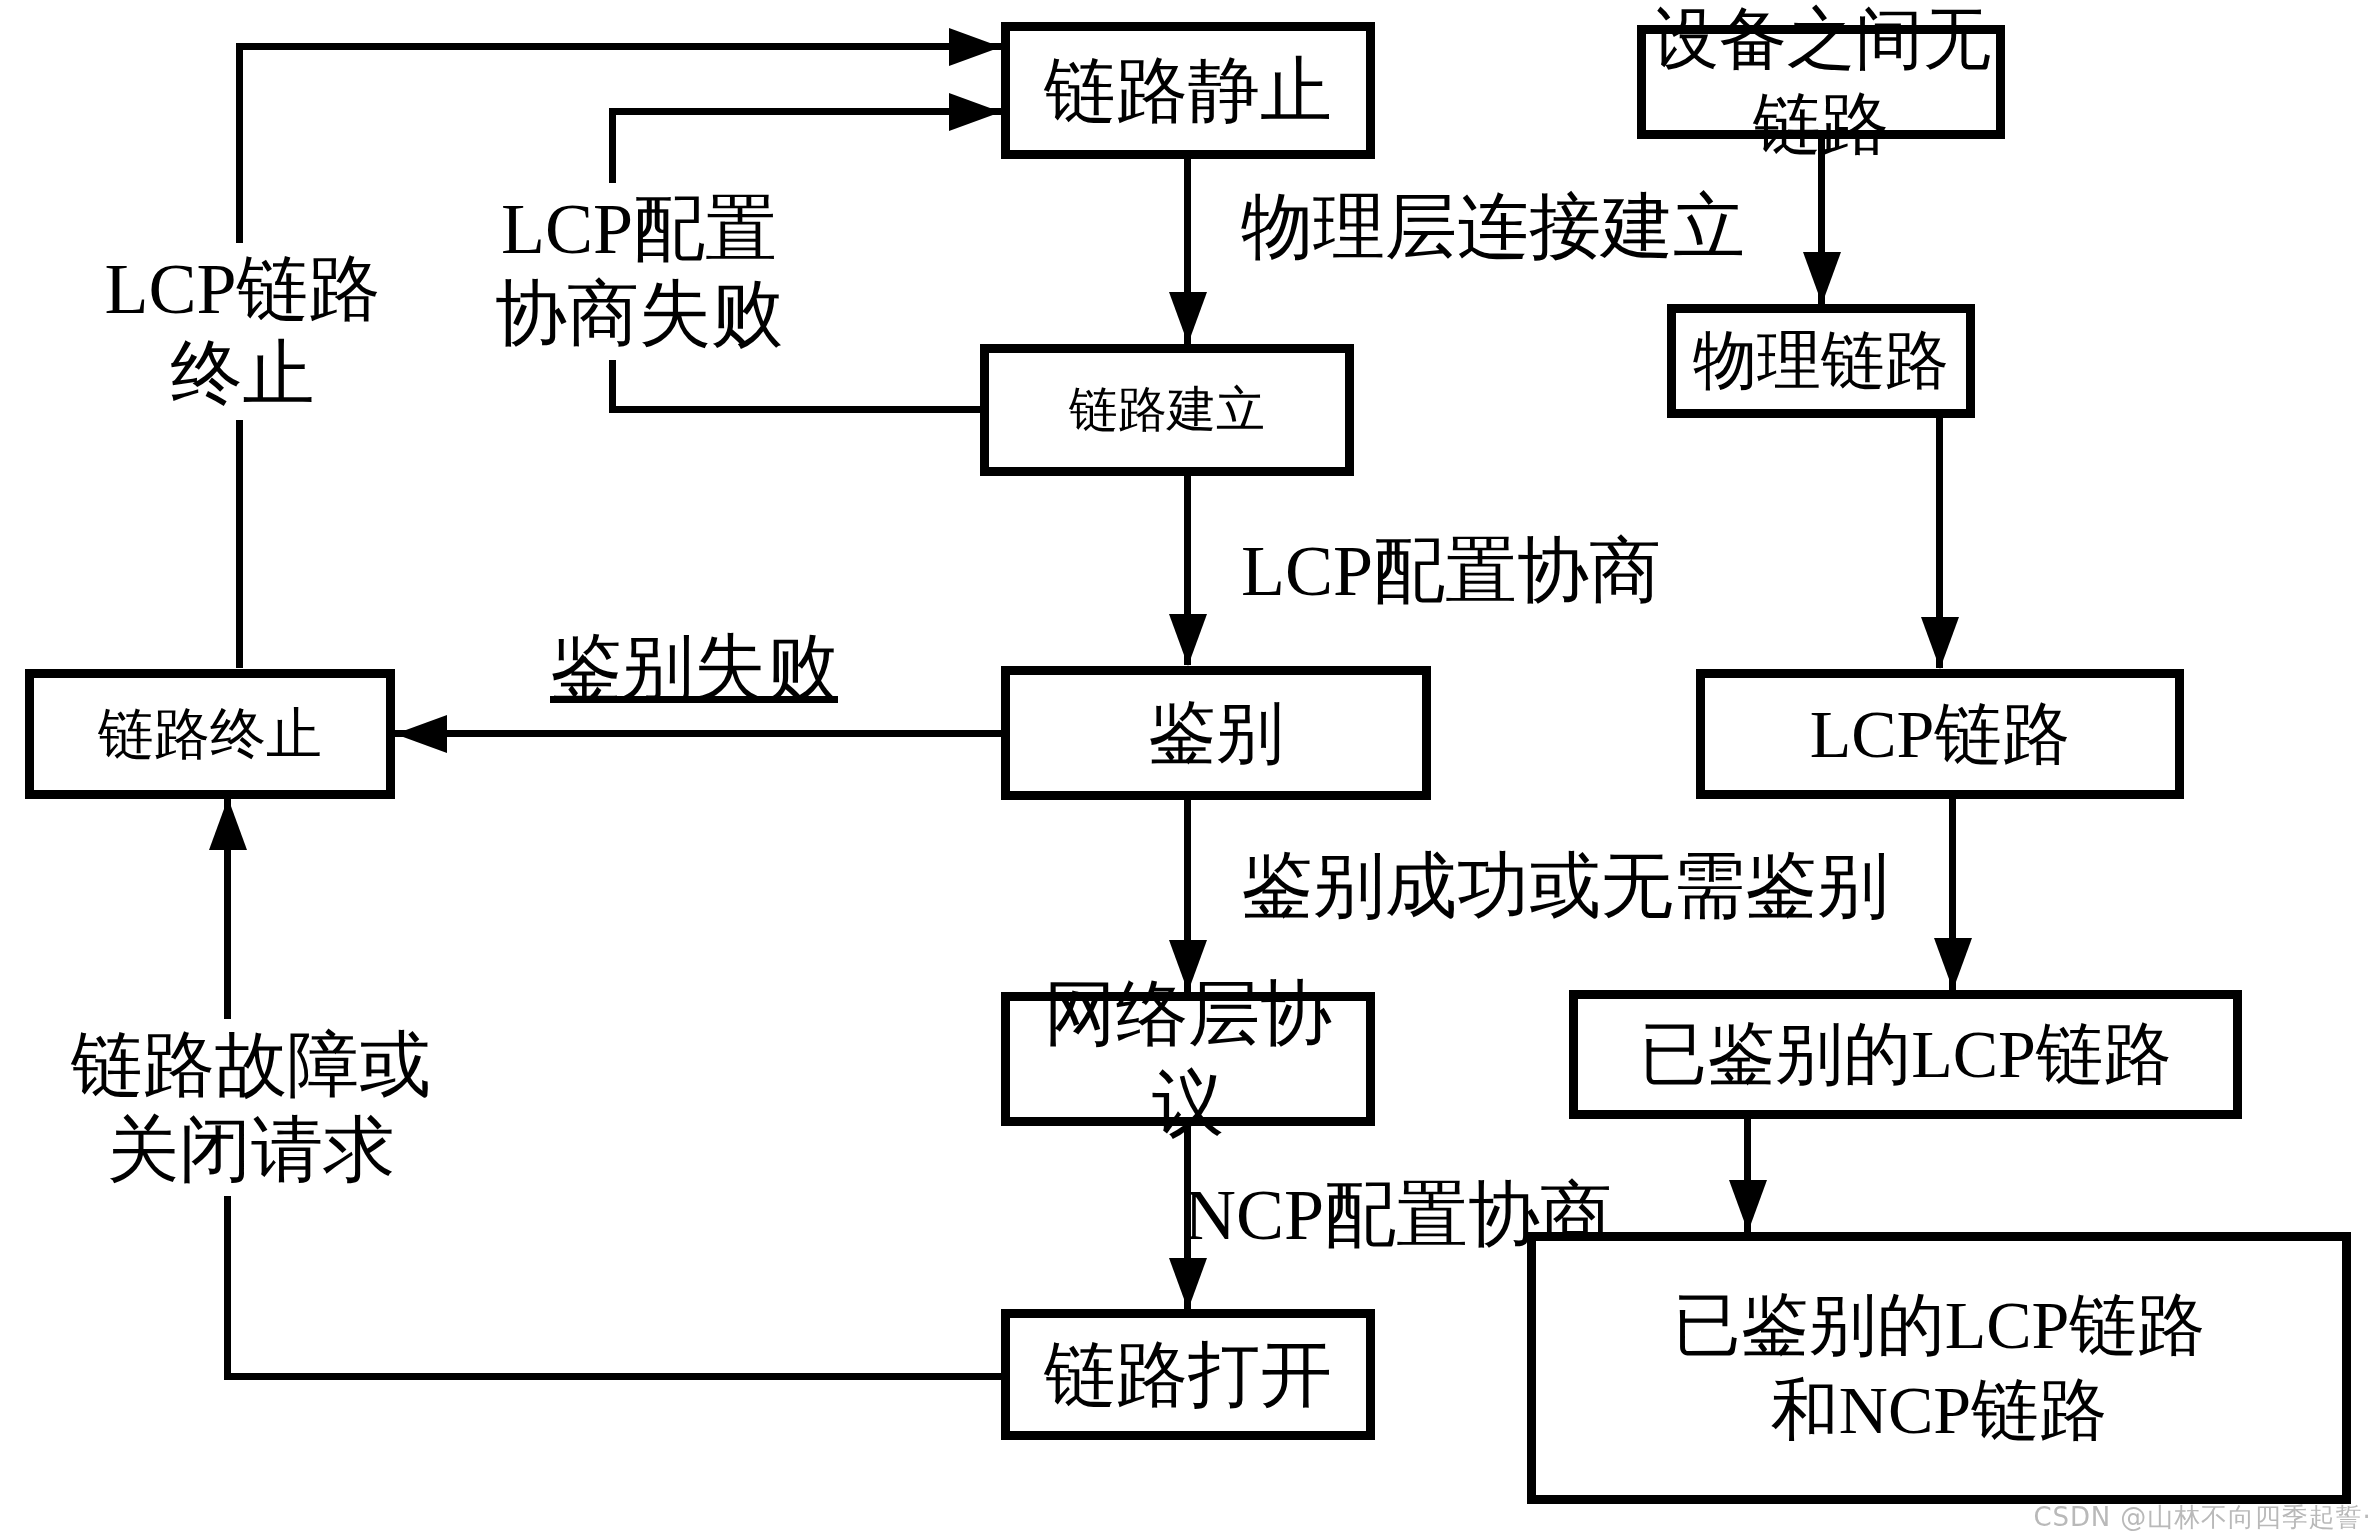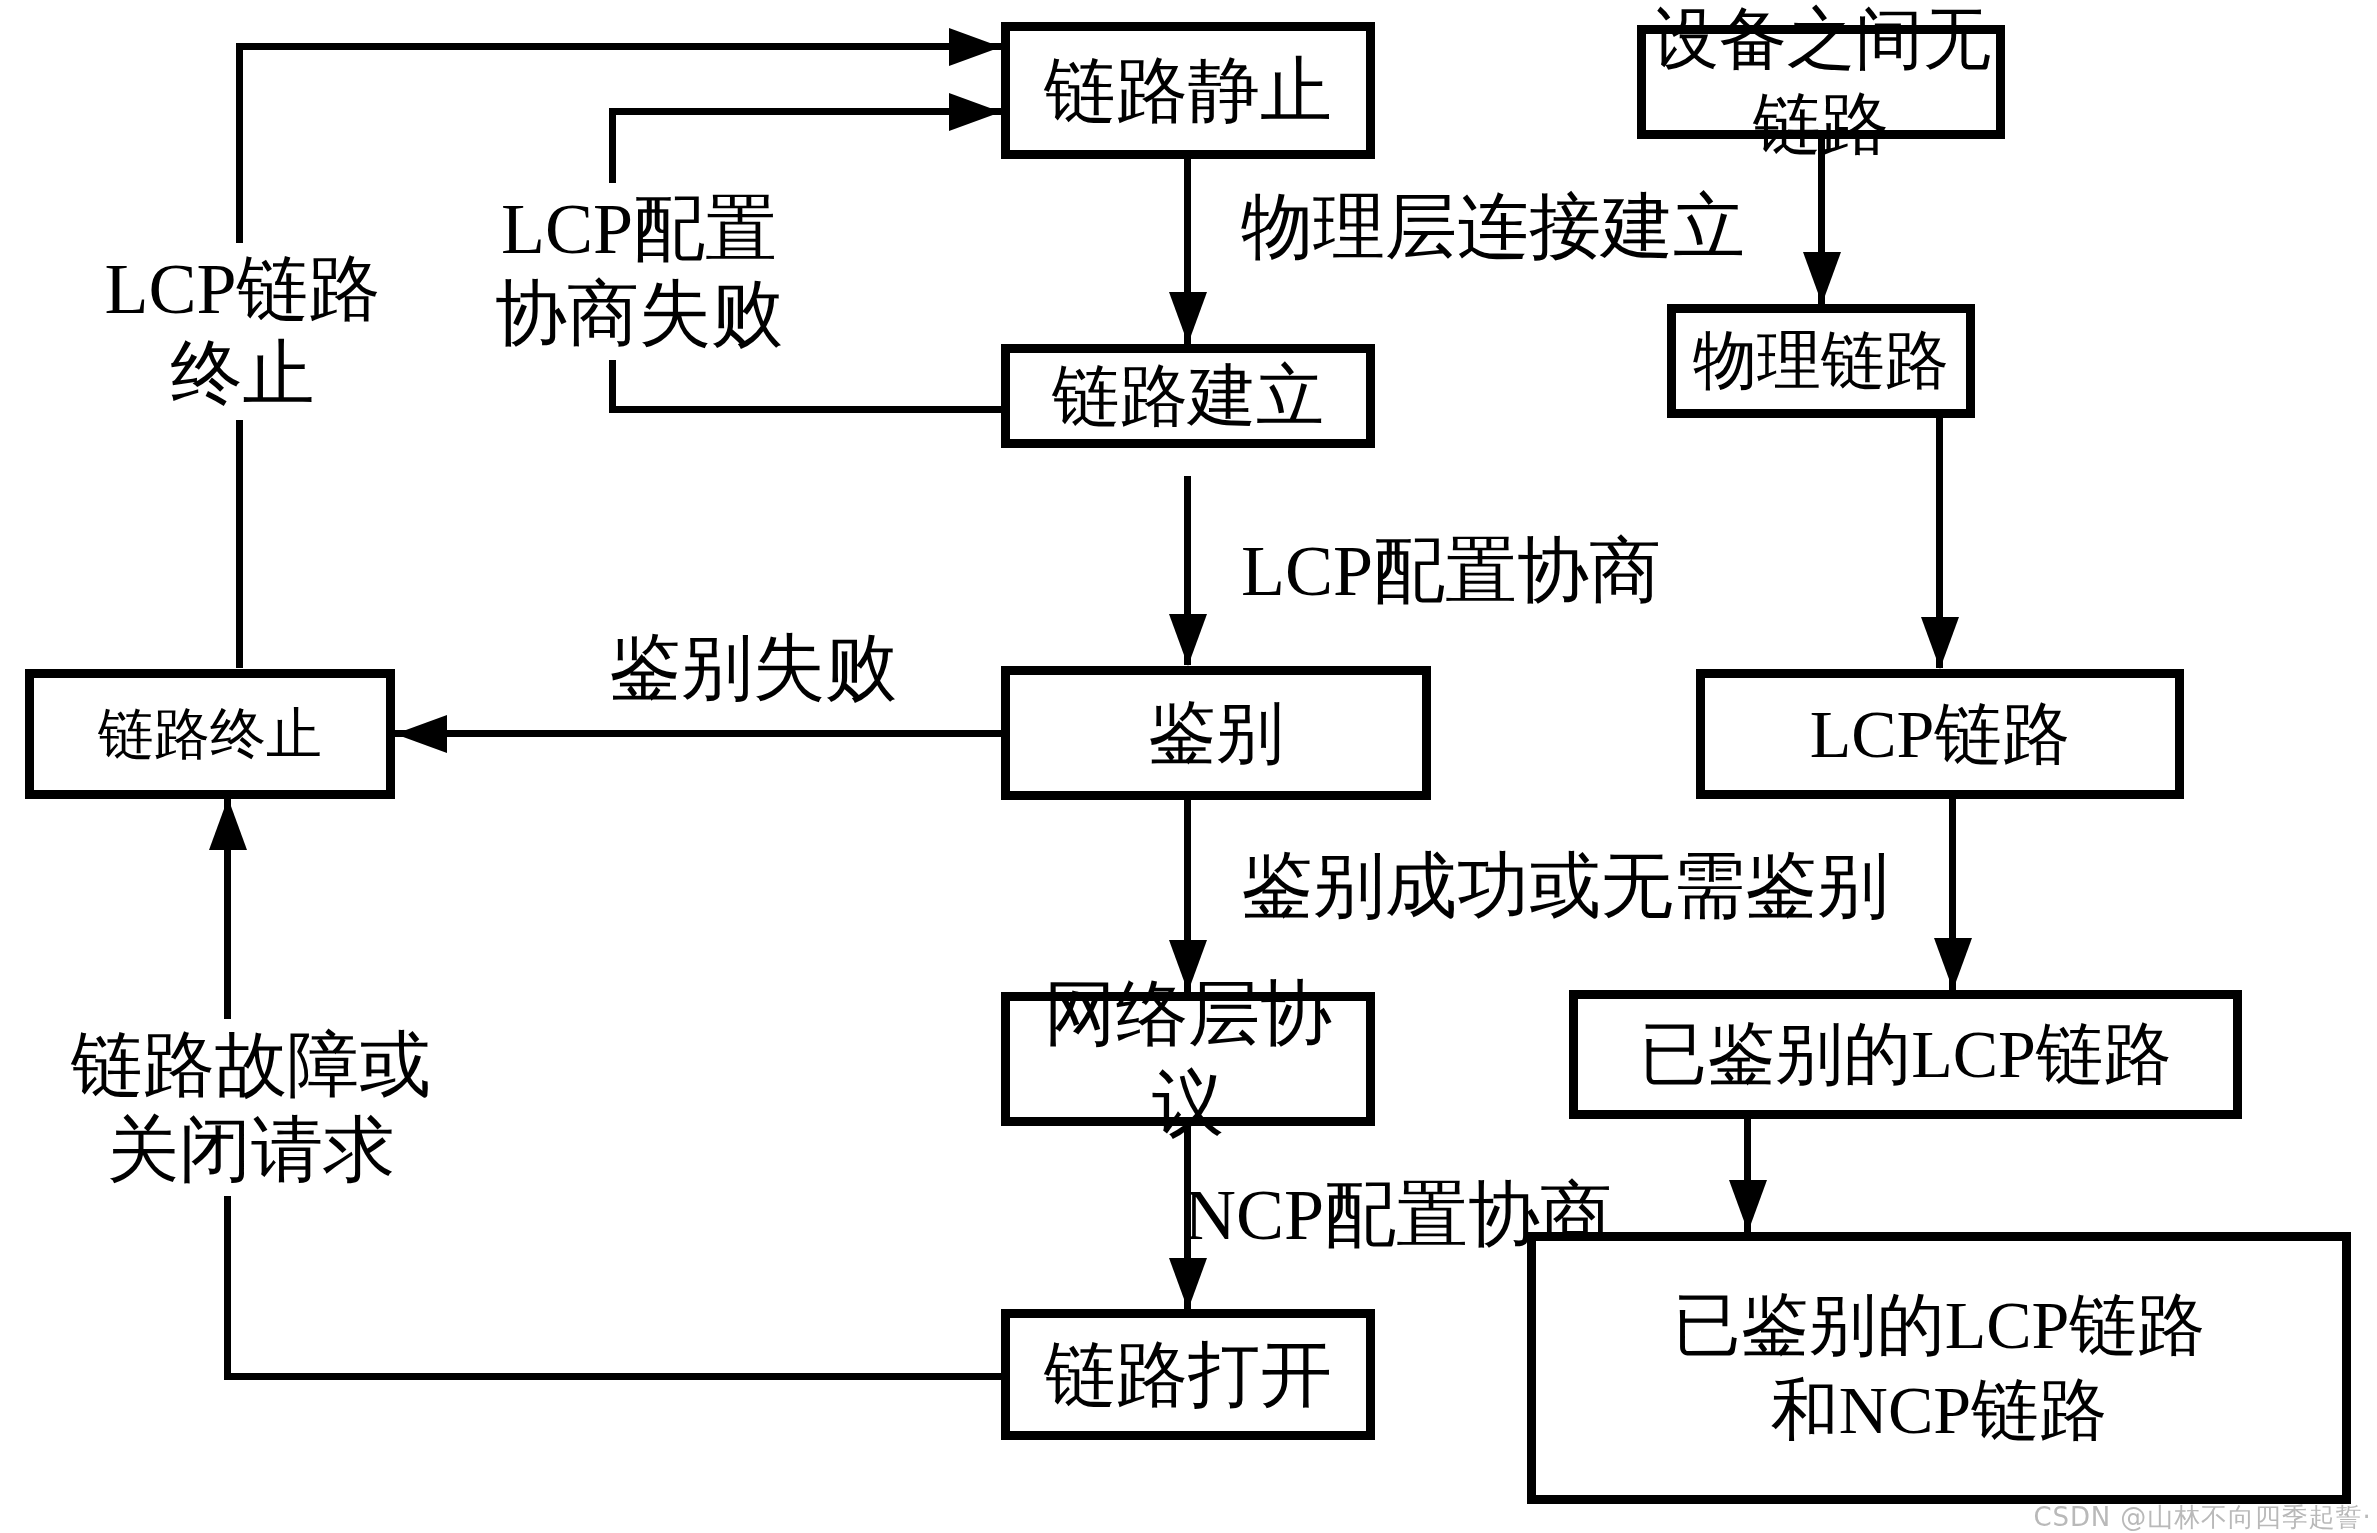--- a/index.html
+++ b/index.html
@@ -61,30 +61,30 @@
   <div class="arrow leftward" style="left:395px;top:715px;"></div>
 
   <div class="line" style="left:224px;top:1373px;width:777px;height:7.2px;"></div>
   <div class="line" style="left:224px;top:798px;width:7.2px;height:582px;"></div>
   <div class="arrow up" style="left:209px;top:798px;"></div>
 
   <div class="elabel" style="left:1241px;top:185px;">物理层连接建立</div>
   <div class="elabel" style="left:1241px;top:529px;">LCP配置协商</div>
   <div class="elabel" style="left:1241px;top:844px;">鉴别成功或无需鉴别</div>
   <div class="elabel" style="left:1184px;top:1173px;">NCP配置协商</div>
-  <div class="elabel" style="left:609px;top:626px;">鉴别失败</div>
+  <div class="elabel" style="left:550px;top:626px;text-decoration:underline;">鉴别失败</div>
   <div class="elabel boxed" style="left:460px;top:183px;width:358px;">LCP配置
 协商失败</div>
   <div class="elabel boxed" style="left:55px;top:243px;width:375px;">LCP链路
 终止</div>
   <div class="elabel boxed" style="left:52px;top:1019px;width:398px;">链路故障或
 关闭请求</div>
 
   <div class="box" style="left:1001px;top:22.3px;width:374px;height:137px;font-size:72px;">链路静止</div>
-  <div class="box" style="left:1001px;top:344px;width:374px;height:104px;font-size:68px;">链路建立</div>
+  <div class="box" style="left:980px;top:344px;width:374px;height:132px;font-size:49px;">链路建立</div>
   <div class="box" style="left:1001px;top:666px;width:430px;height:134px;font-size:68px;">鉴别</div>
   <div class="box" style="left:1001px;top:992px;width:374px;height:134px;font-size:72px;">网络层协议</div>
   <div class="box" style="left:1001px;top:1309px;width:374px;height:131px;font-size:72px;">链路打开</div>
   <div class="box" style="left:25px;top:669px;width:370px;height:130px;font-size:56px;">链路终止</div>
 
   <div class="box" style="left:1637px;top:25px;width:368px;height:114px;font-size:68px;">设备之间无链路</div>
   <div class="box" style="left:1667px;top:304px;width:308px;height:114px;font-size:64px;">物理链路</div>
   <div class="box" style="left:1696px;top:669px;width:488px;height:130px;font-size:68px;">LCP链路</div>
   <div class="box" style="left:1569px;top:990px;width:673px;height:129px;font-size:68px;">已鉴别的LCP链路</div>
   <div class="box" style="left:1527px;top:1232px;width:824px;height:272px;font-size:68px;">已鉴别的LCP链路

